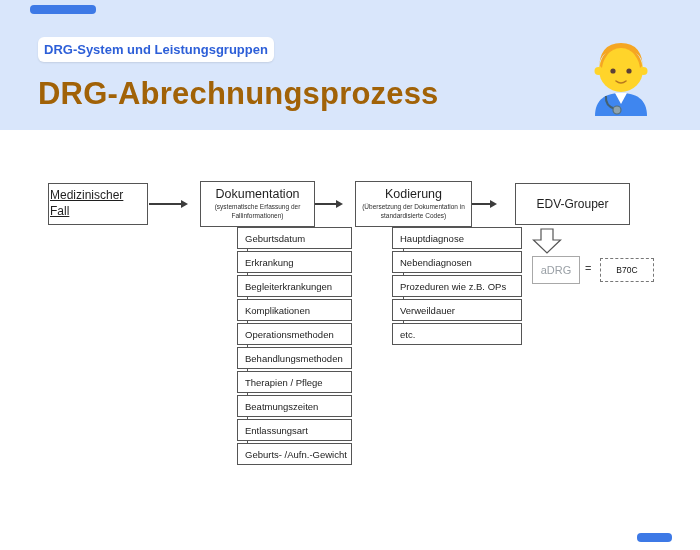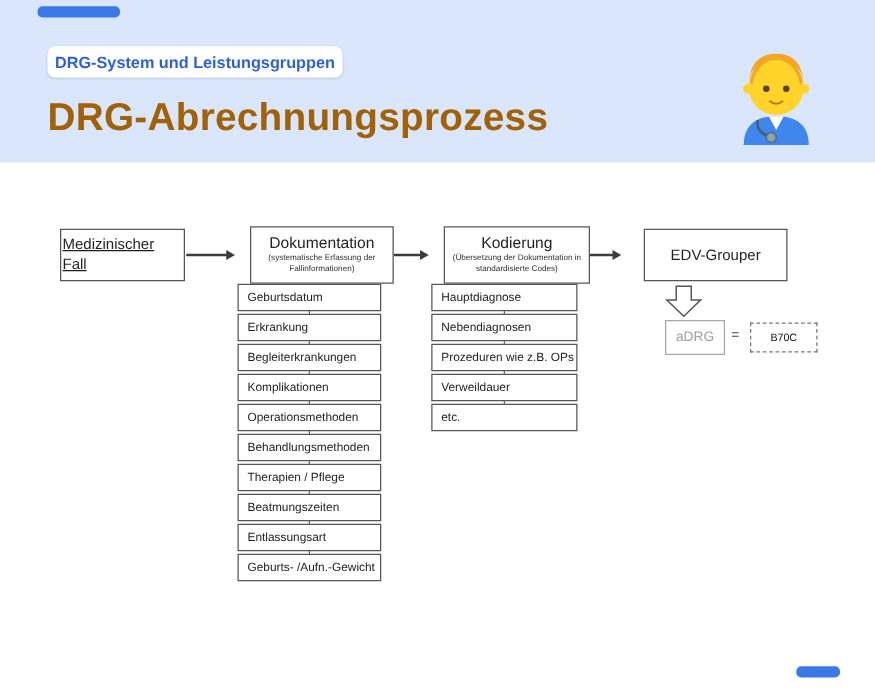--- a/index.html
+++ b/index.html
@@ -38,23 +38,23 @@
   #arrow-1 { left:149px; width:33px; }
   #arrow-2 { left:306px; width:31px; }
   #arrow-3 { left:463px; width:28px; }
 
   
   .v-line { position:absolute; width:1px; background:#555; z-index:0; }
   #dok-line { left:247px; top:225px; height:222px; }
   #kod-line { left:403px; top:225px; height:102px; }
 
   
-  .stack { position:absolute; display:flex; flex-direction:column; gap:2px; z-index:1; }
+  .stack { position:absolute; display:flex; flex-direction:column; gap:2px; z-index:1;margin-left:47px; }
   #dok-stack { left:190px; top:227px; width:115px; }
-  #kod-stack { left:345px; top:227px; width:117px; }
+  #kod-stack { left:345px; top:227px; width:130px; }
   .item { height:22px; background:#fff; border:1px solid #555; display:flex; align-items:center;
           padding:0 7px; font-size:9.5px; color:#222; white-space:nowrap; overflow:hidden; }
 
   
   .down-arrow { position:absolute; left:531px; top:228px; }
   #adrg-box { left:532px; top:256px; width:48px; height:28px; border:1px solid #a8a8a8; color:#9aa0a6; font-size:11px; }
   #equals { position:absolute; left:585px; top:262px; font-size:11px; color:#444; }
   #b70c-box { left:600px; top:258px; width:54px; height:24px; border:1px dashed #777; font-size:8.5px; color:#111; }
 </style>
 </head>

